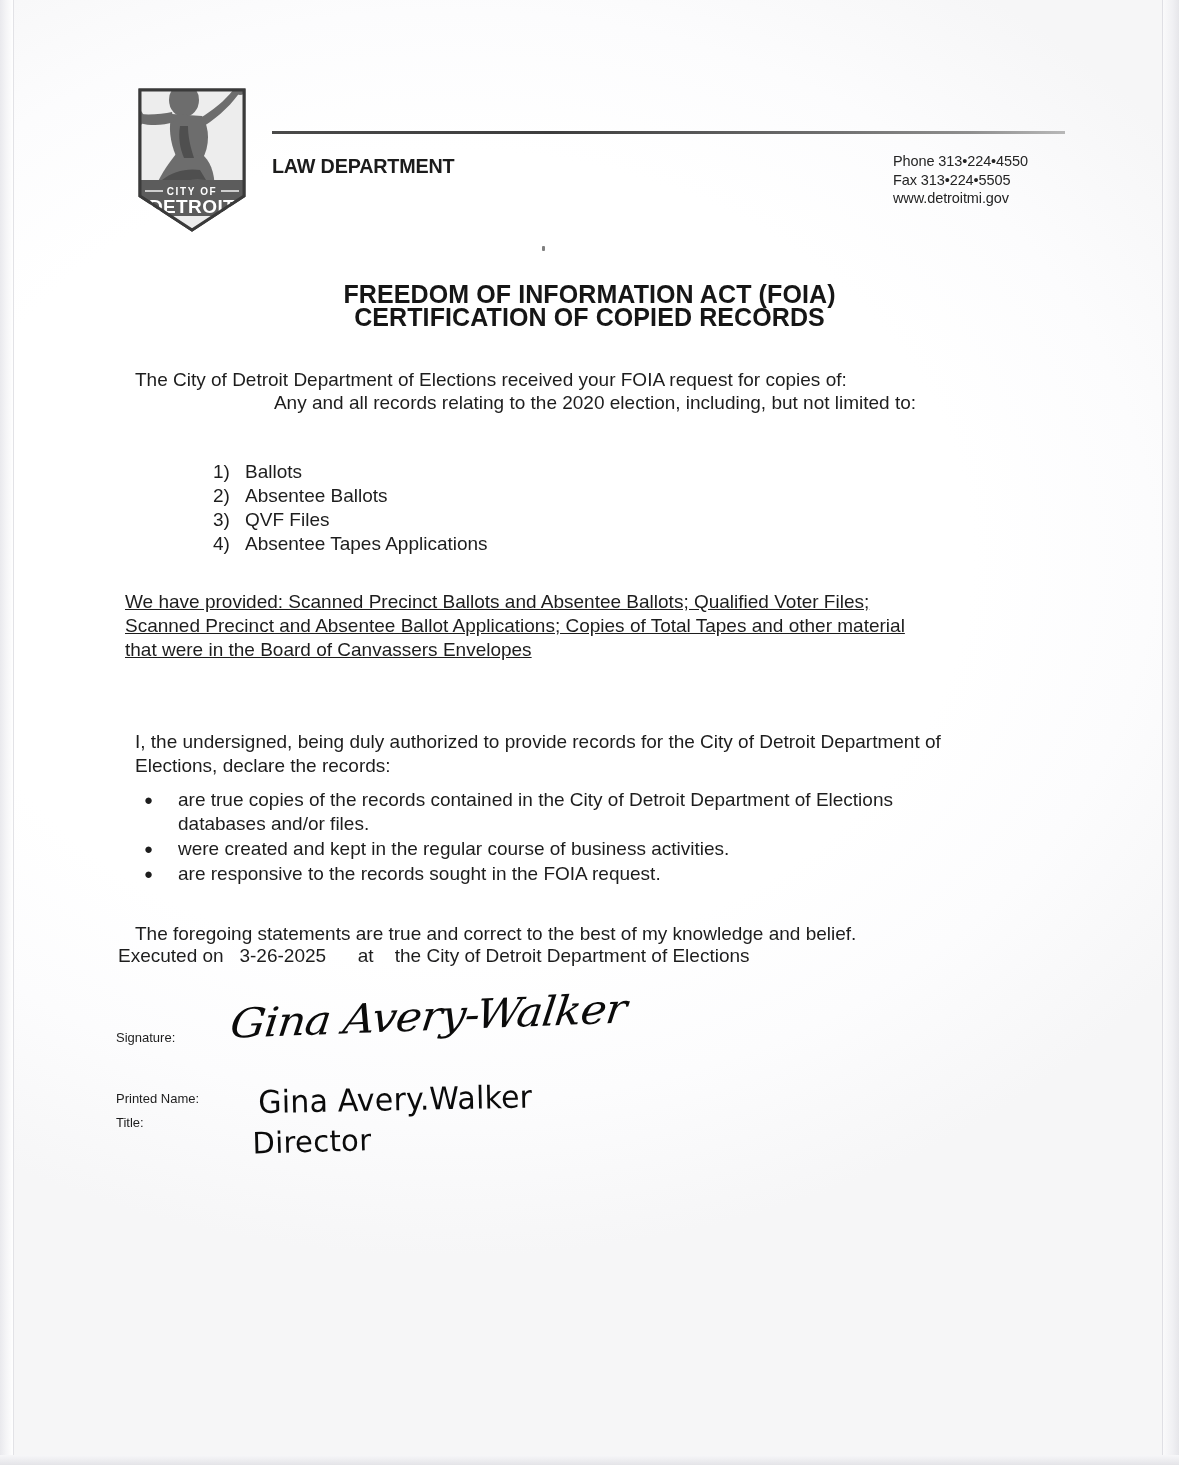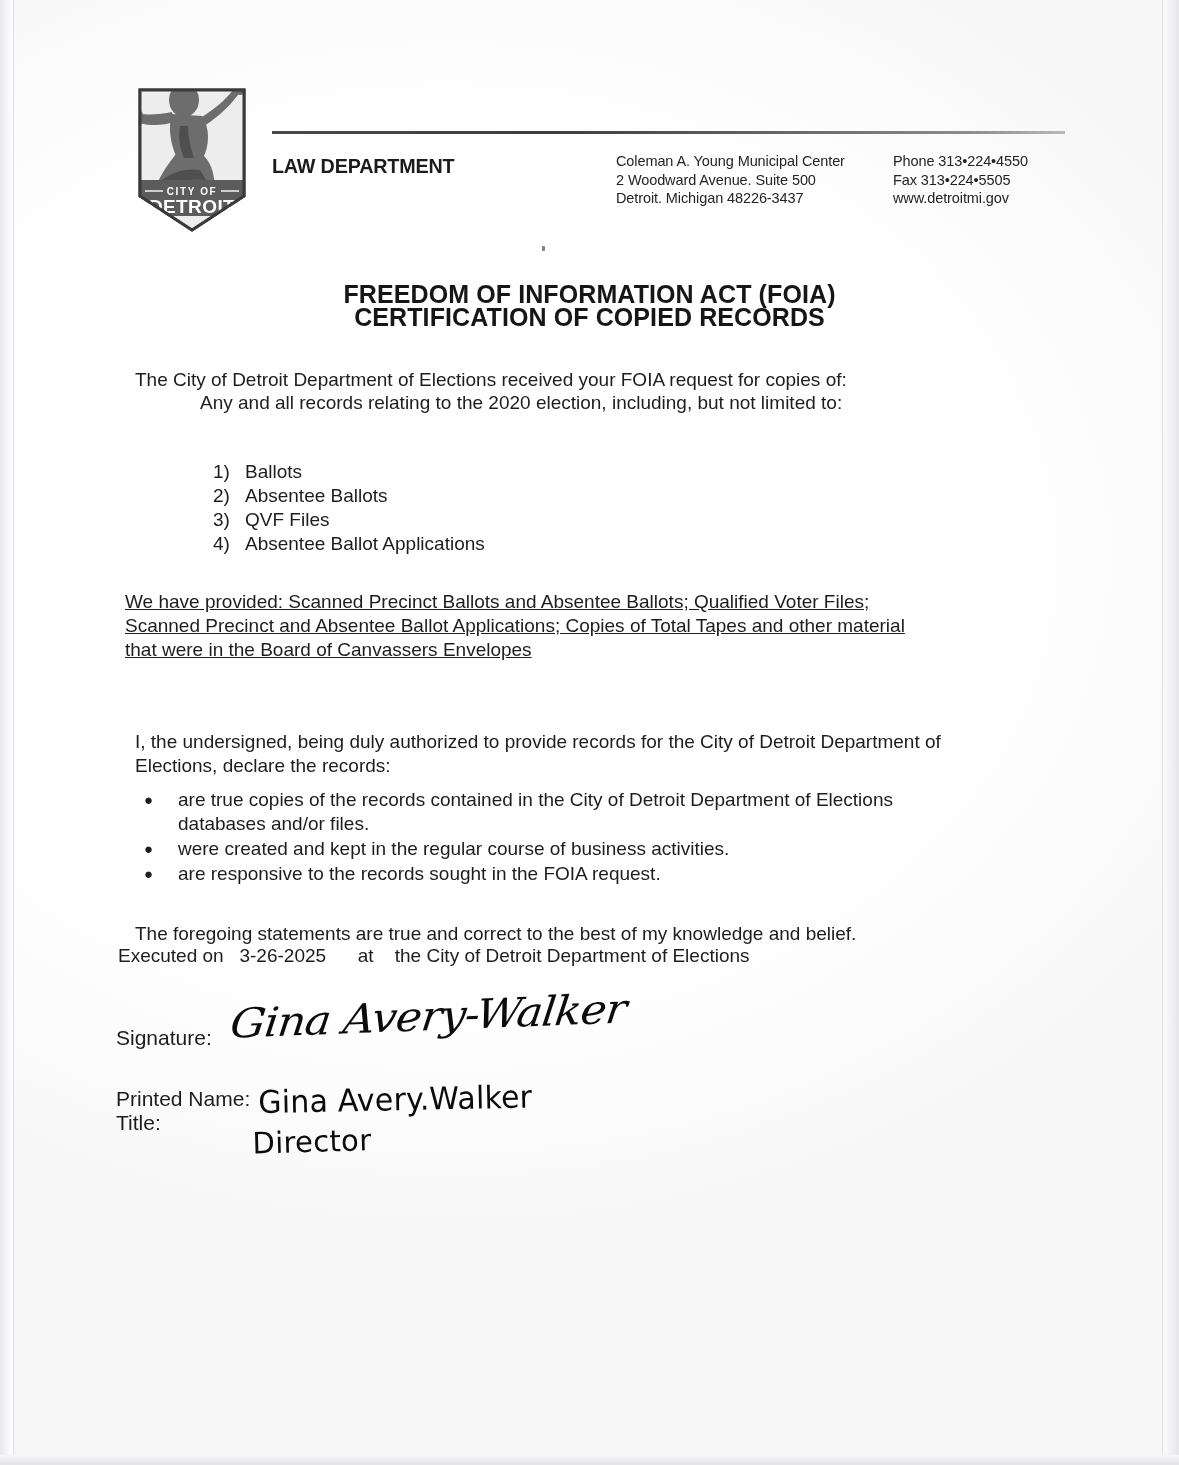--- a/index.html
+++ b/index.html
@@ -118,21 +118,21 @@
     line-height: 23px;
     letter-spacing: 0.1px;
     color: #161616;
   }
   .doc-title .l2 { display: block; }
 
   
   .body-text { position: absolute; font-size: 19px; line-height: 24px; color: #1d1d1d; margin-left: 17px; }
 
   .p-intro  { left: 118px; top: 368px; width: 820px; }
-  .p-anyall { left: 183px; top: 391px; width: 790px; }
+  .p-anyall { left: 183px; top: 391px; width: 790px; text-align: center; }
 
   .num-list {
     position: absolute;
     left: 213px; top: 460px;
     width: 600px;
     font-size: 19px;
     line-height: 24px;
     color: #1d1d1d;
   }
   .num-list .row { display: flex; }
@@ -167,21 +167,21 @@
     left: 118px; top: 944px;
     font-size: 19px;
     line-height: 24px;
     color: #1d1d1d;
     white-space: pre;
   }
 
   
   .lbl {
     position: absolute;
-    font-size: 21px;
+    font-size: 13px;
     color: #1d1d1d;
     line-height: 22px;
   }
   .lbl-sig     { left: 116px; top: 1027px; }
   .lbl-printed { left: 116px; top: 1088px; }
   .lbl-title   { left: 116px; top: 1112px; }
 
   .hand {
     position: absolute;
     color: #0b0b0b;
@@ -276,25 +276,20 @@
         <line x1="103" y1="123" x2="121" y2="123"></line>
       </g>
       <path d="M22 22 L126 22 L126 128 L74 162 L22 128 Z" fill="none" stroke="#3a3a3a" stroke-width="3"></path>
     </svg>
   </div>
 
   <div class="hrule"></div>
 
   <div class="dept-title">LAW DEPARTMENT</div>
 
-  <div class="addr-block">
-    <div>Coleman A. Young Municipal Center</div>
-    <div>2 Woodward Avenue. Suite 500</div>
-    <div>Detroit. Michigan 48226-3437</div>
-  </div>
 
   <div class="phone-block">
     <div>Phone 313•224•4550</div>
     <div>Fax 313•224•5505</div>
     <div>www.detroitmi.gov</div>
   </div>
 </div>
 
 <div class="speck"></div>
 
@@ -315,21 +310,21 @@
   <div class="row">
     <span class="n">2)</span>
     <span>Absentee Ballots</span>
   </div>
   <div class="row">
     <span class="n">3)</span>
     <span>QVF Files</span>
   </div>
   <div class="row">
     <span class="n">4)</span>
-    <span>Absentee Ballot Applications</span>
+    <span>Absentee Tapes Applications</span>
   </div>
 </div>
 
 <div class="body-text p-provided">We have provided: Scanned Precinct Ballots and Absentee Ballots; Qualified Voter Files; Scanned Precinct and Absentee Ballot Applications; Copies of Total Tapes and other material that were in the Board of Canvassers Envelopes</div>
 
 <div class="body-text p-undersigned">I, the undersigned, being duly authorized  to provide records for the City of Detroit Department of Elections, declare the records:</div>
 
 <div class="bul-list">
   <div class="row">
     <span class="b">●</span>

